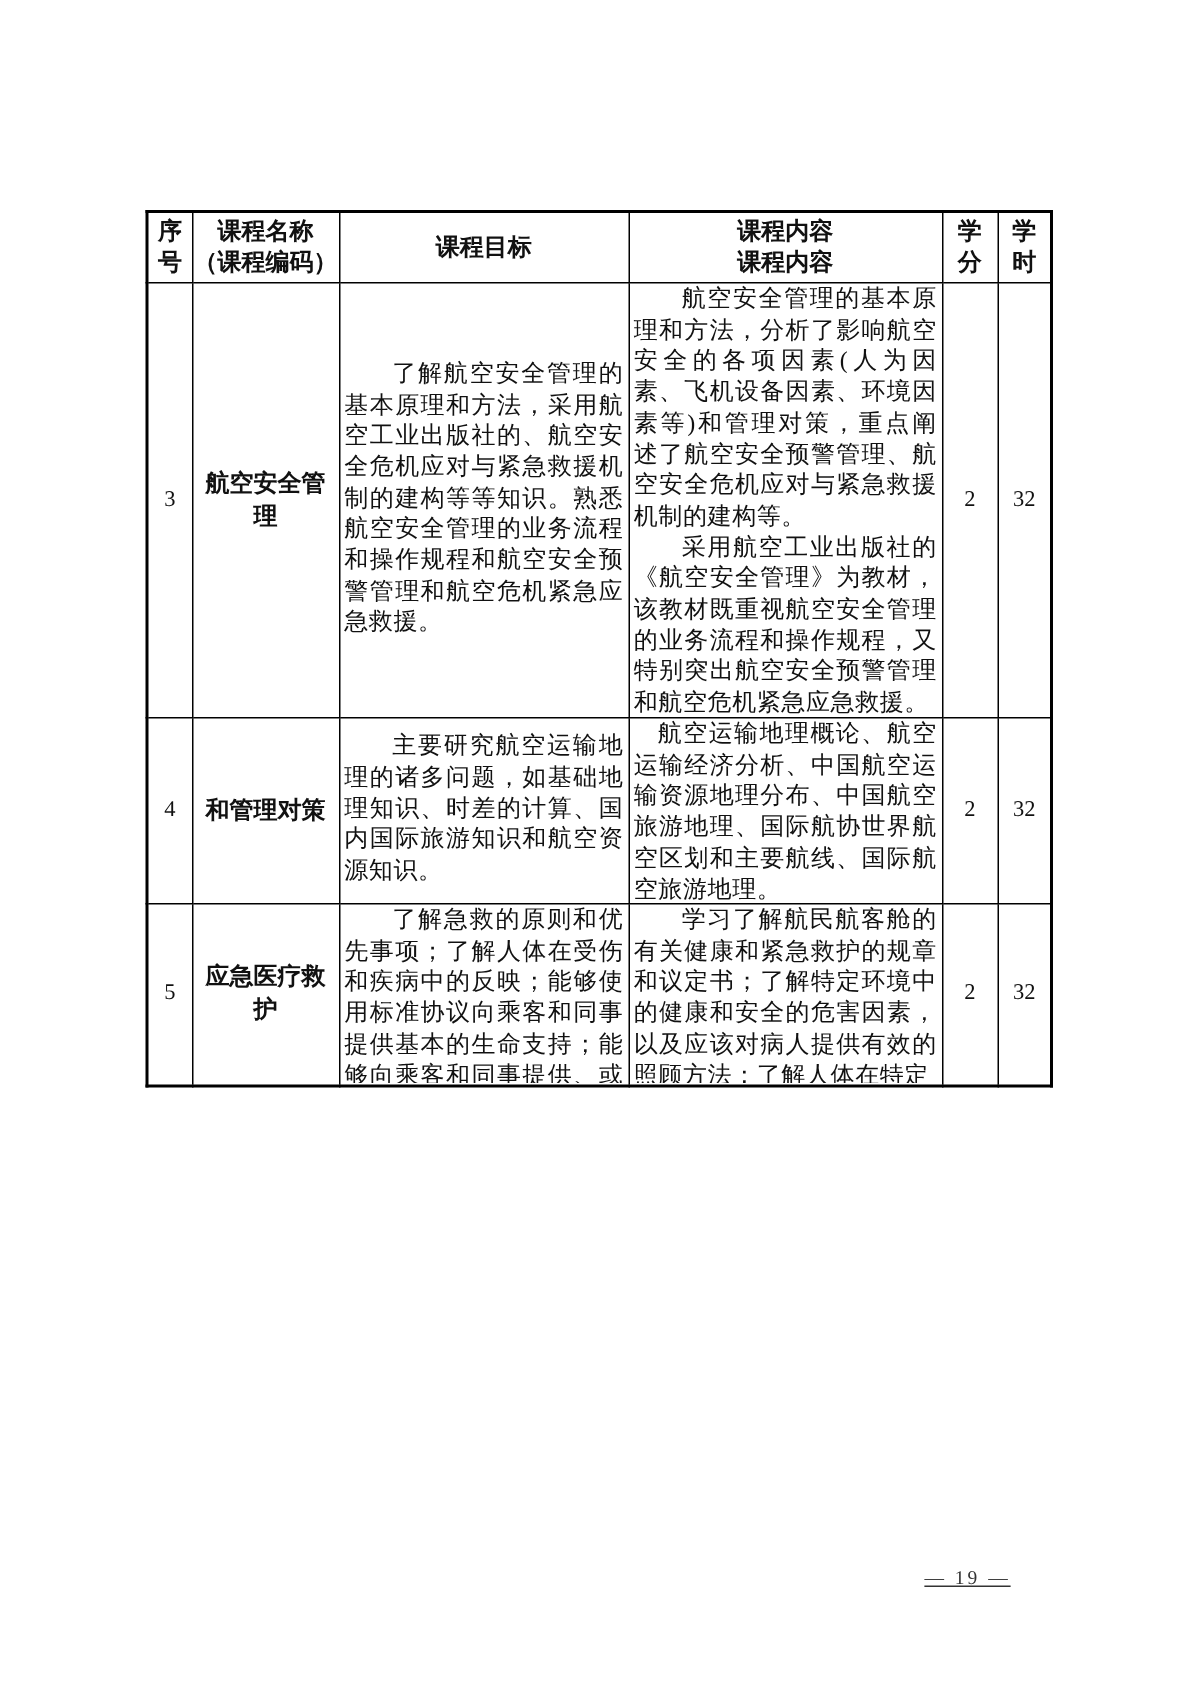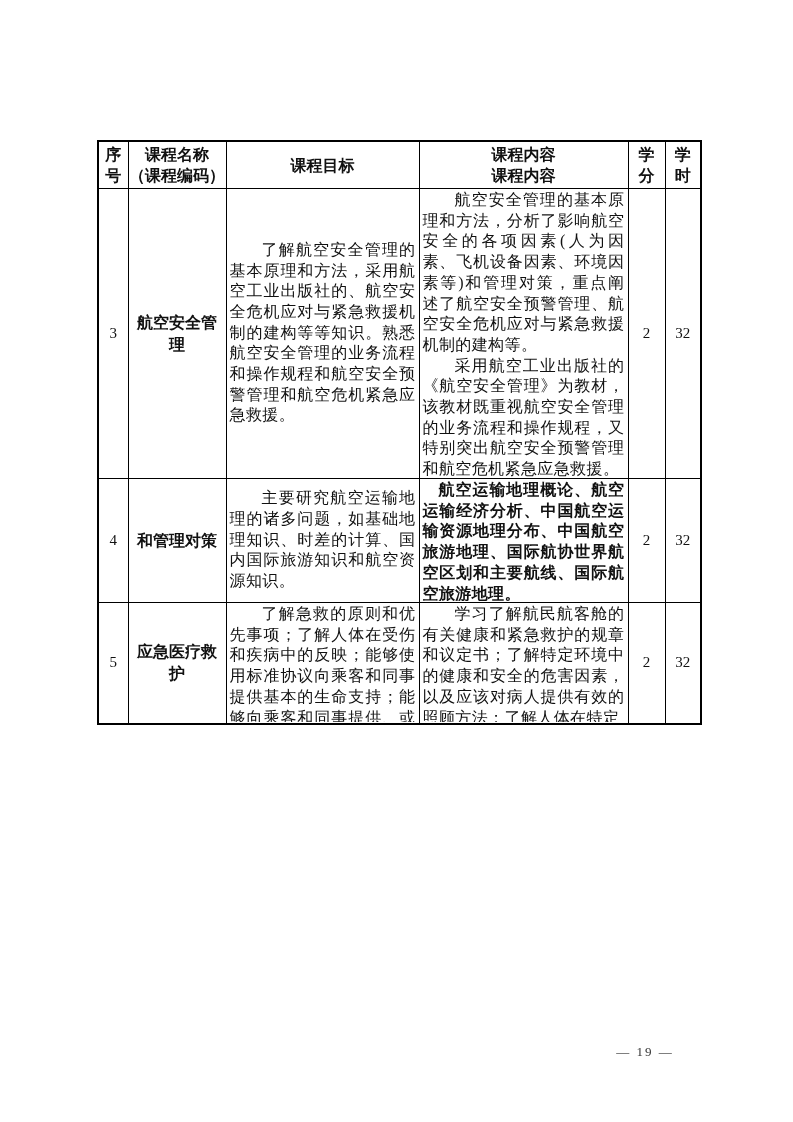--- a/index.html
+++ b/index.html
@@ -70,30 +70,31 @@
   }
   .cellbox.center { justify-content: center; }
   .cellbox.top    { justify-content: flex-start; }
   .h-a { height: 246px; }
   .h-3 { height: 288px; }
   .h-4 { height: 122px; }
   .h-5 { height: 119px; }
 
   p.para { margin: 0; text-indent: 2em; }
   p.para.no-indent { text-indent: 0; }
-  p.para.indent-1  { text-indent: 1em; font-weight: bold; }
+  p.para.indent-1  { text-indent: 1em; }
 
   .page-number {
     position: absolute;
     top: 1044px; left: 575px;
     width: 140px;
     text-align: center;
     font-size: 13px;
     color: #333;
     letter-spacing: 2px;
+    text-decoration: underline;
   }
 </style>
 </head>
 <body>
 
 <div class="page">
 
   <table class="course-table">
     <colgroup>
       <col style="width:30px">

